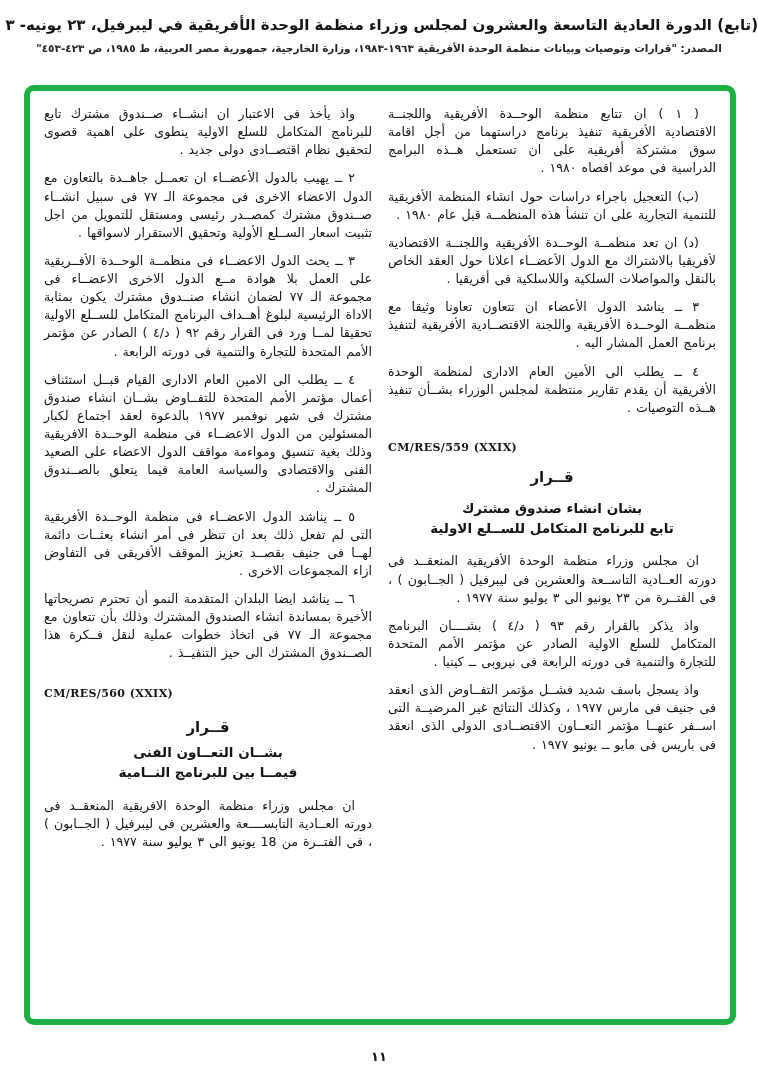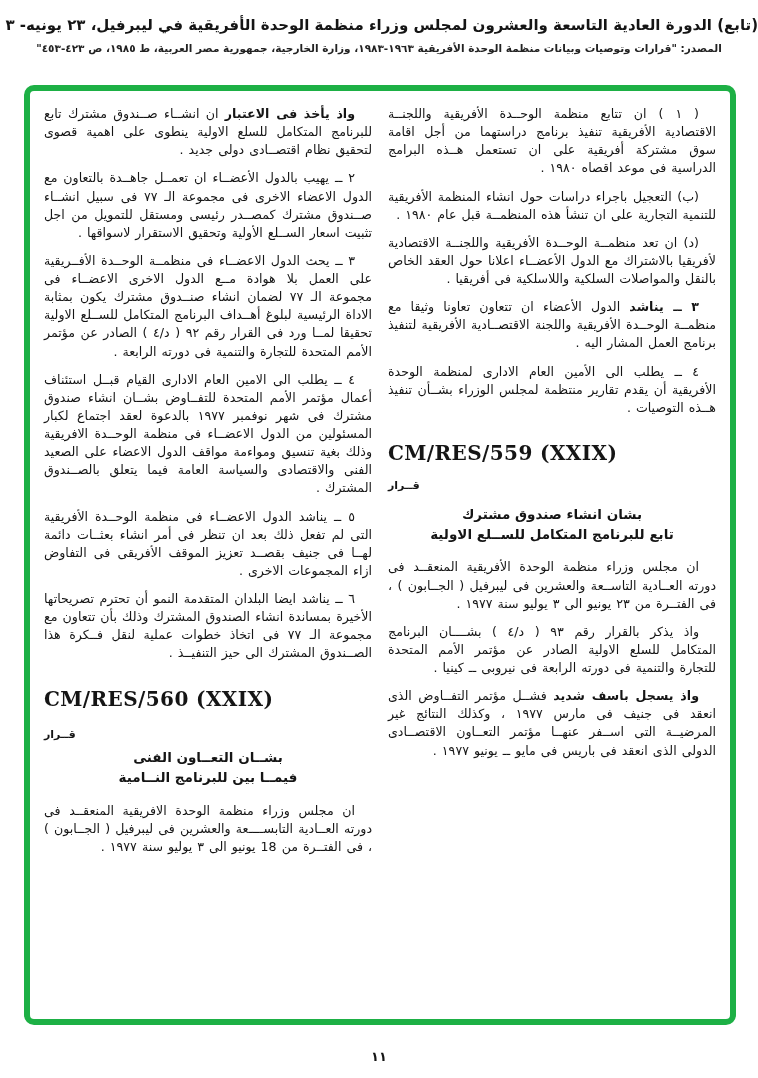--- a/index.html
+++ b/index.html
@@ -24,29 +24,29 @@
   }
   .columns{
     direction:rtl;display:flex;gap:16px;height:100%;
   }
   .col{flex:1 1 0;min-width:0;}
   .para{
     direction:rtl;text-align:justify;text-align-last:right;
     font-size:12.6px;line-height:1.44;margin:0 0 10px 0;
     text-indent:17px;word-spacing:1px;
   }
-  .para .lead{font-weight:bold;}
+  .para .lead{font-weight:normal;}
   .rescode{
     direction:ltr;text-align:left;unicode-bidi:embed;
     font-family:"DejaVu Serif",serif;font-weight:bold;
-    font-size:20px;letter-spacing:0.4px;
+    font-size:11px;letter-spacing:0.4px;
     margin:24px 0 10px 0;
   }
   .decree-title{
-    text-align:left;font-weight:bold;font-size:11px;
+    text-align:center;font-weight:bold;font-size:15px;
     margin:14px 0 12px 0;direction:rtl;
   }
   .decree-subtitle{
     text-align:center;font-weight:bold;font-size:13.5px;line-height:1.5;
     margin:0 0 14px 0;direction:rtl;
   }
   .page-number{
     position:absolute;left:0;bottom:14px;width:758px;text-align:center;
     font-size:13px;font-weight:bold;direction:rtl;
   }

